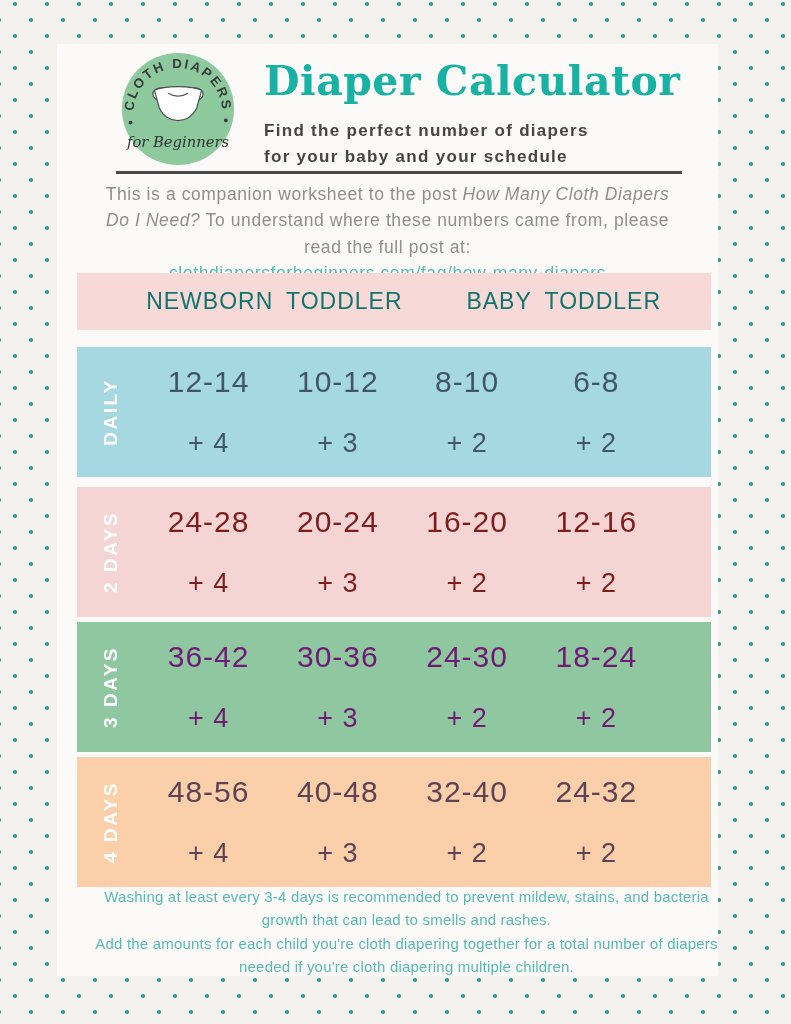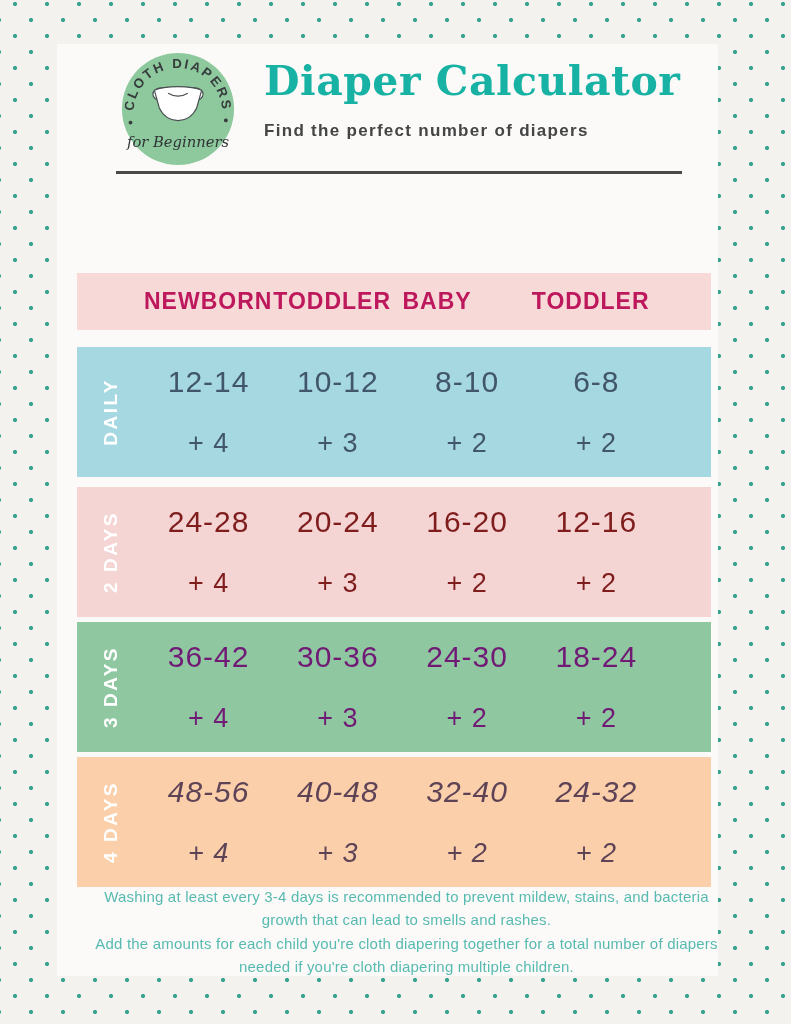--- a/index.html
+++ b/index.html
@@ -44,32 +44,32 @@
   .intro em { font-style: italic; }
   .intro .link { color: #53bdb2; text-decoration: none; cursor: pointer; }
   
   .band {
     position: absolute; left: 20px; width: 634px;
     display: grid; grid-template-columns: 67px 1fr 1fr 1fr 1fr;
     padding-right: 50px; align-items: center;
   }
   .band.header-band { top: 229px; height: 57px; background: #f7d9d8; }
   .col-head {
-    text-align: left; font-size: 23px; font-weight: 700;
-    letter-spacing: 1px; color: #be185d;
+    text-align: right; font-size: 23px; font-weight: 400;
+    letter-spacing: 1px; color: #0f766e;
   }
   .row { height: 130px; }
   .row-daily  { top: 303px; background: #a6d8e2; }
   .row-two    { top: 443px; background: #f5d4d4; }
   .row-three  { top: 578px; background: #8fc8a0; }
   .row-four   { top: 713px; background: #fbcfa9; }
   .row-daily  .cell { color: #41566b; }
   .row-two    .cell { color: #7f1d1d; }
   .row-three  .cell { color: #701a75; }
-  .row-four   .cell { color: #5e4356; font-style: italic; }
+  .row-four   .cell { color: #5e4356; }
   .row-label-wrap { display: flex; align-items: center; justify-content: center; height: 100%; }
   .row-label {
     writing-mode: vertical-rl; transform: rotate(180deg);
     color: #ffffff; font-weight: bold; font-size: 19px; letter-spacing: 2.5px;
     white-space: nowrap;
   }
   .cell { display: flex; flex-direction: column; align-items: center; gap: 29px; }
   .cell .range { font-size: 30px; letter-spacing: 1px; }
   .cell .plus  { font-size: 27px; letter-spacing: 1px; }
   
@@ -100,25 +100,27 @@
         <path d="M36,41 C46,36 74,36 84,41 L79,59 C71,76 49,76 41,59 Z"></path>
         <path d="M50,44 q10,6 20,0" fill="none"></path>
       </g>
       <text x="60" y="99" text-anchor="middle" class="script-text">for Beginners</text>
     </svg>
 
     <div class="title-block">
       <h1 class="title">Diaper Calculator</h1>
       <p class="subtitle">
         <span>Find the perfect number of diapers</span><br>
+        <span>for your baby and your schedule</span>
       </p>
     </div>
 
     <div class="divider"></div>
 
+    <p class="intro"><span>This is a companion worksheet to the post </span><em>How Many Cloth Diapers Do I Need?</em><span> To understand where these numbers came from, please read the full post at:</span><br><a class="link">clothdiapersforbeginners.com/faq/how-many-diapers</a></p>
 
     <div class="band header-band">
       <div></div>
       <div class="col-head">NEWBORN</div>
       <div class="col-head">TODDLER</div>
       <div class="col-head">BABY</div>
       <div class="col-head">TODDLER</div>
     </div>
 
     <div class="band row row-daily">

